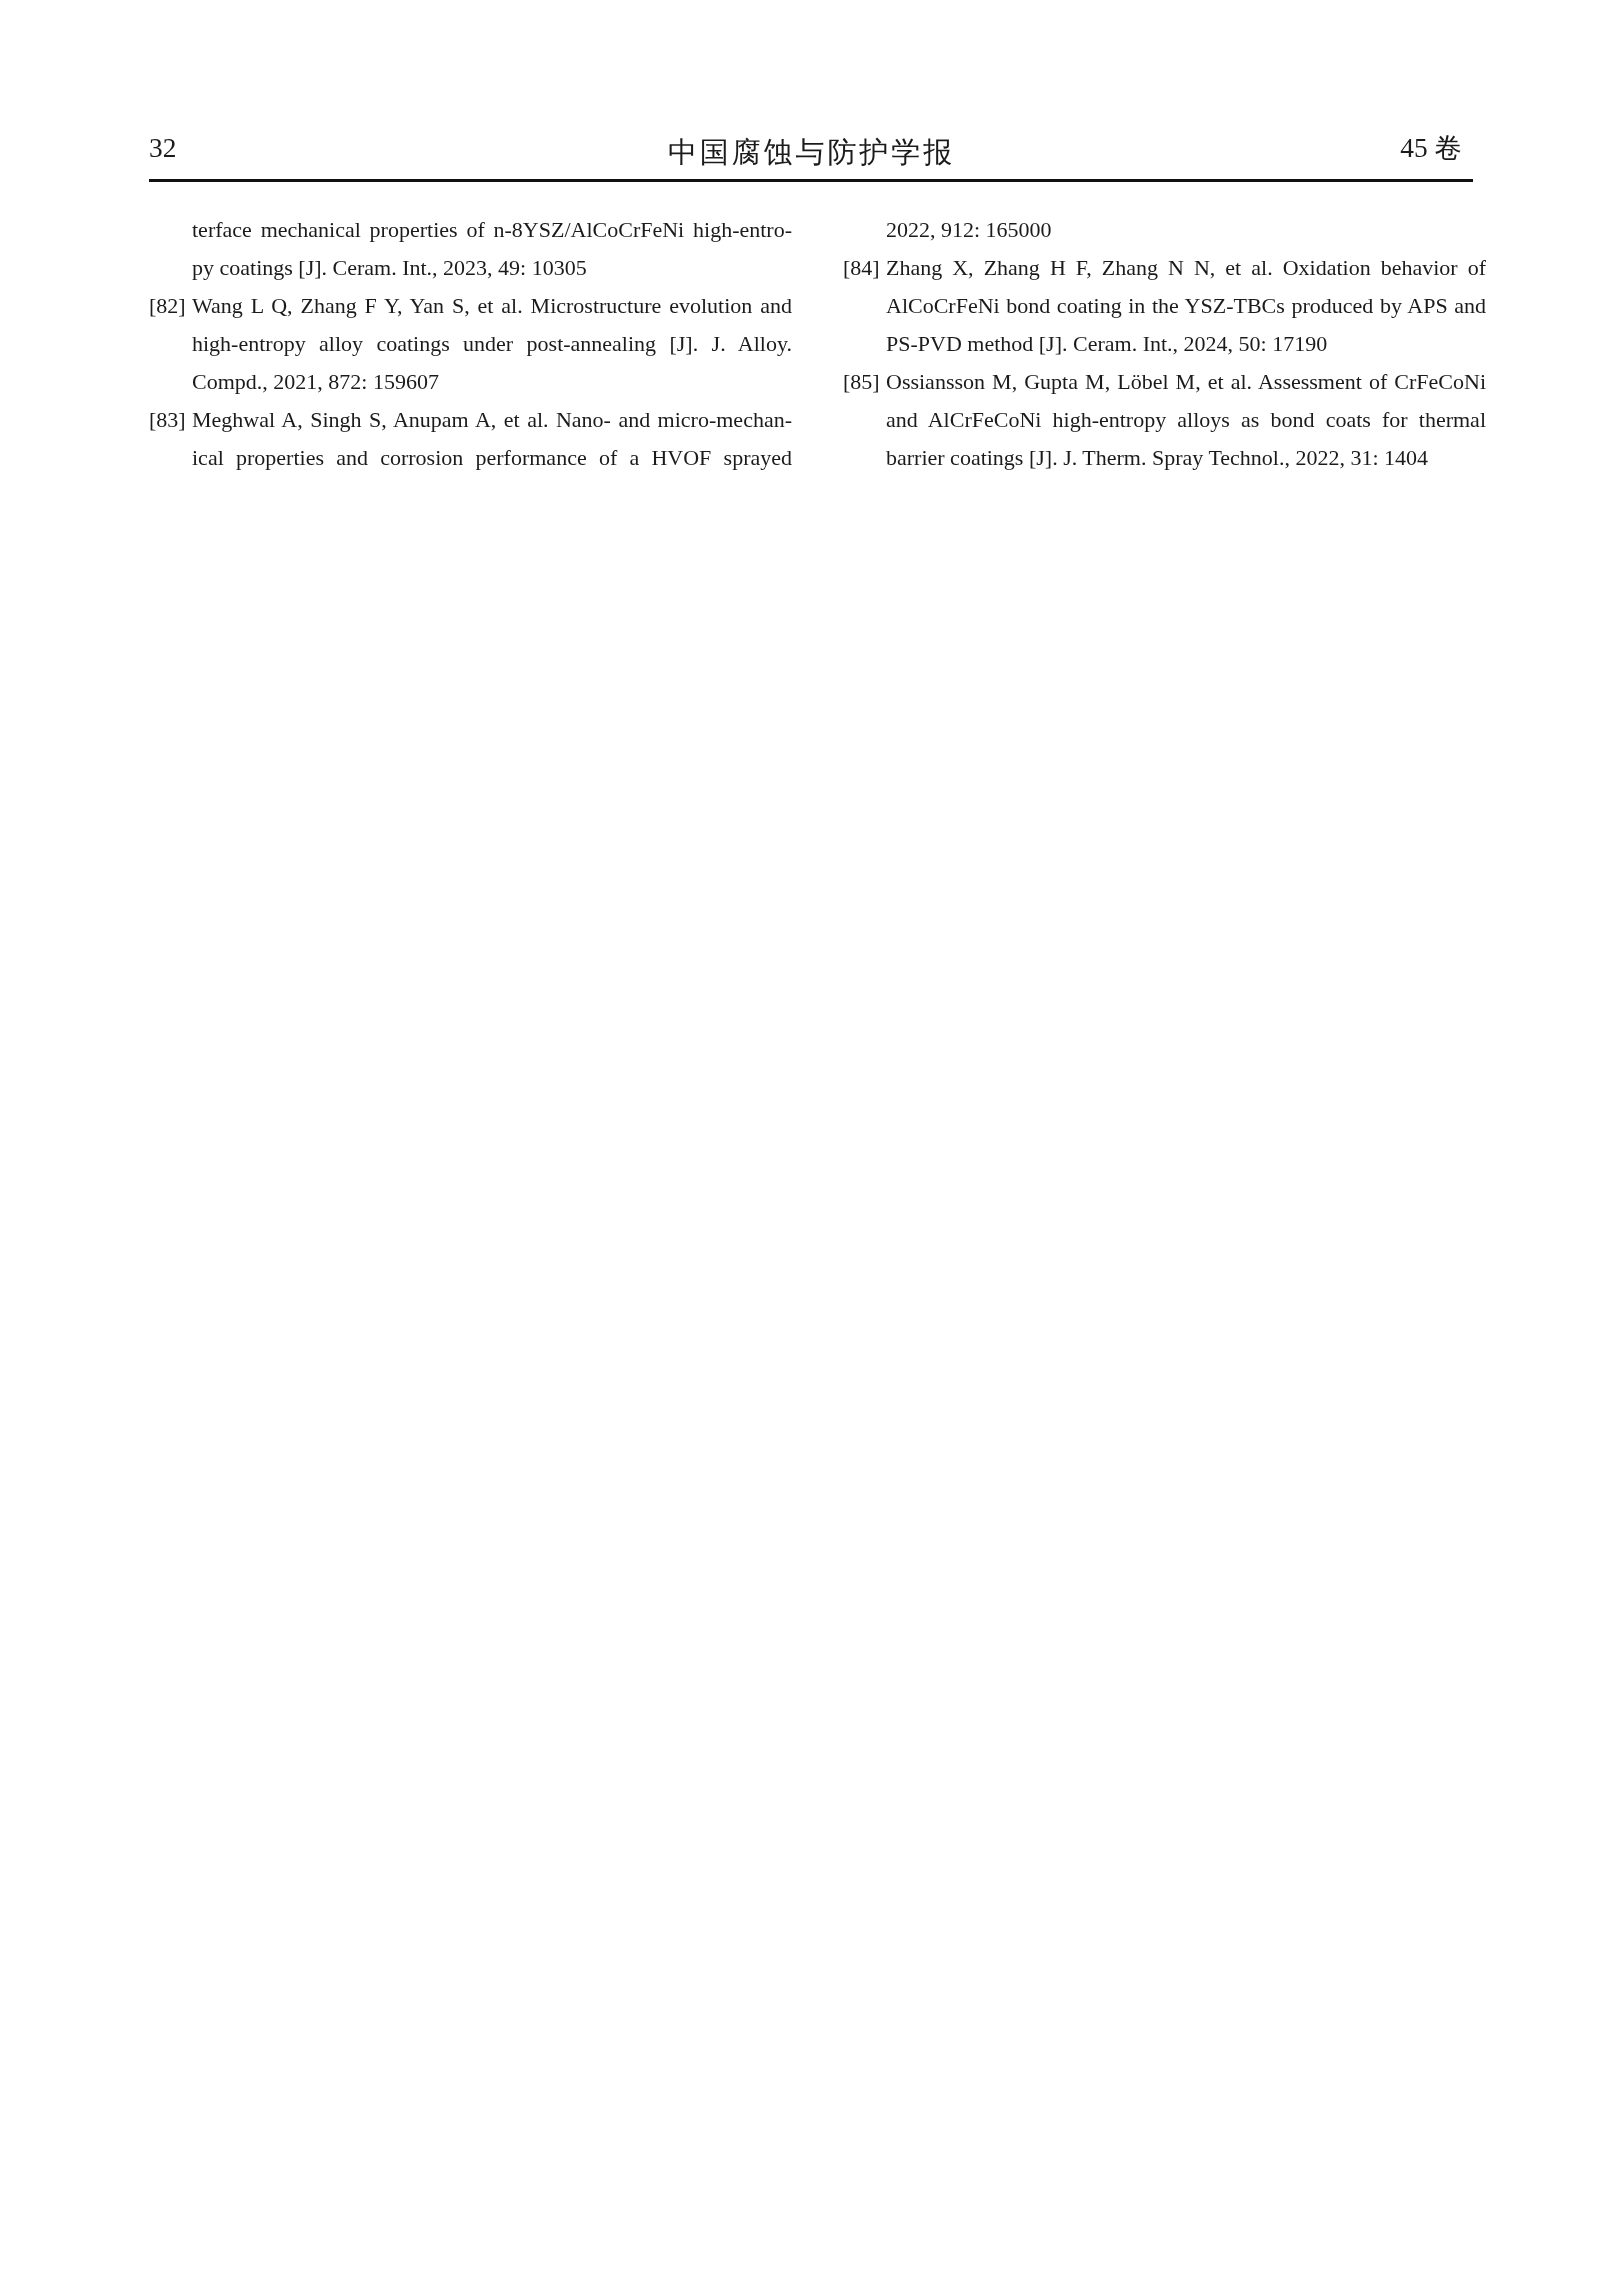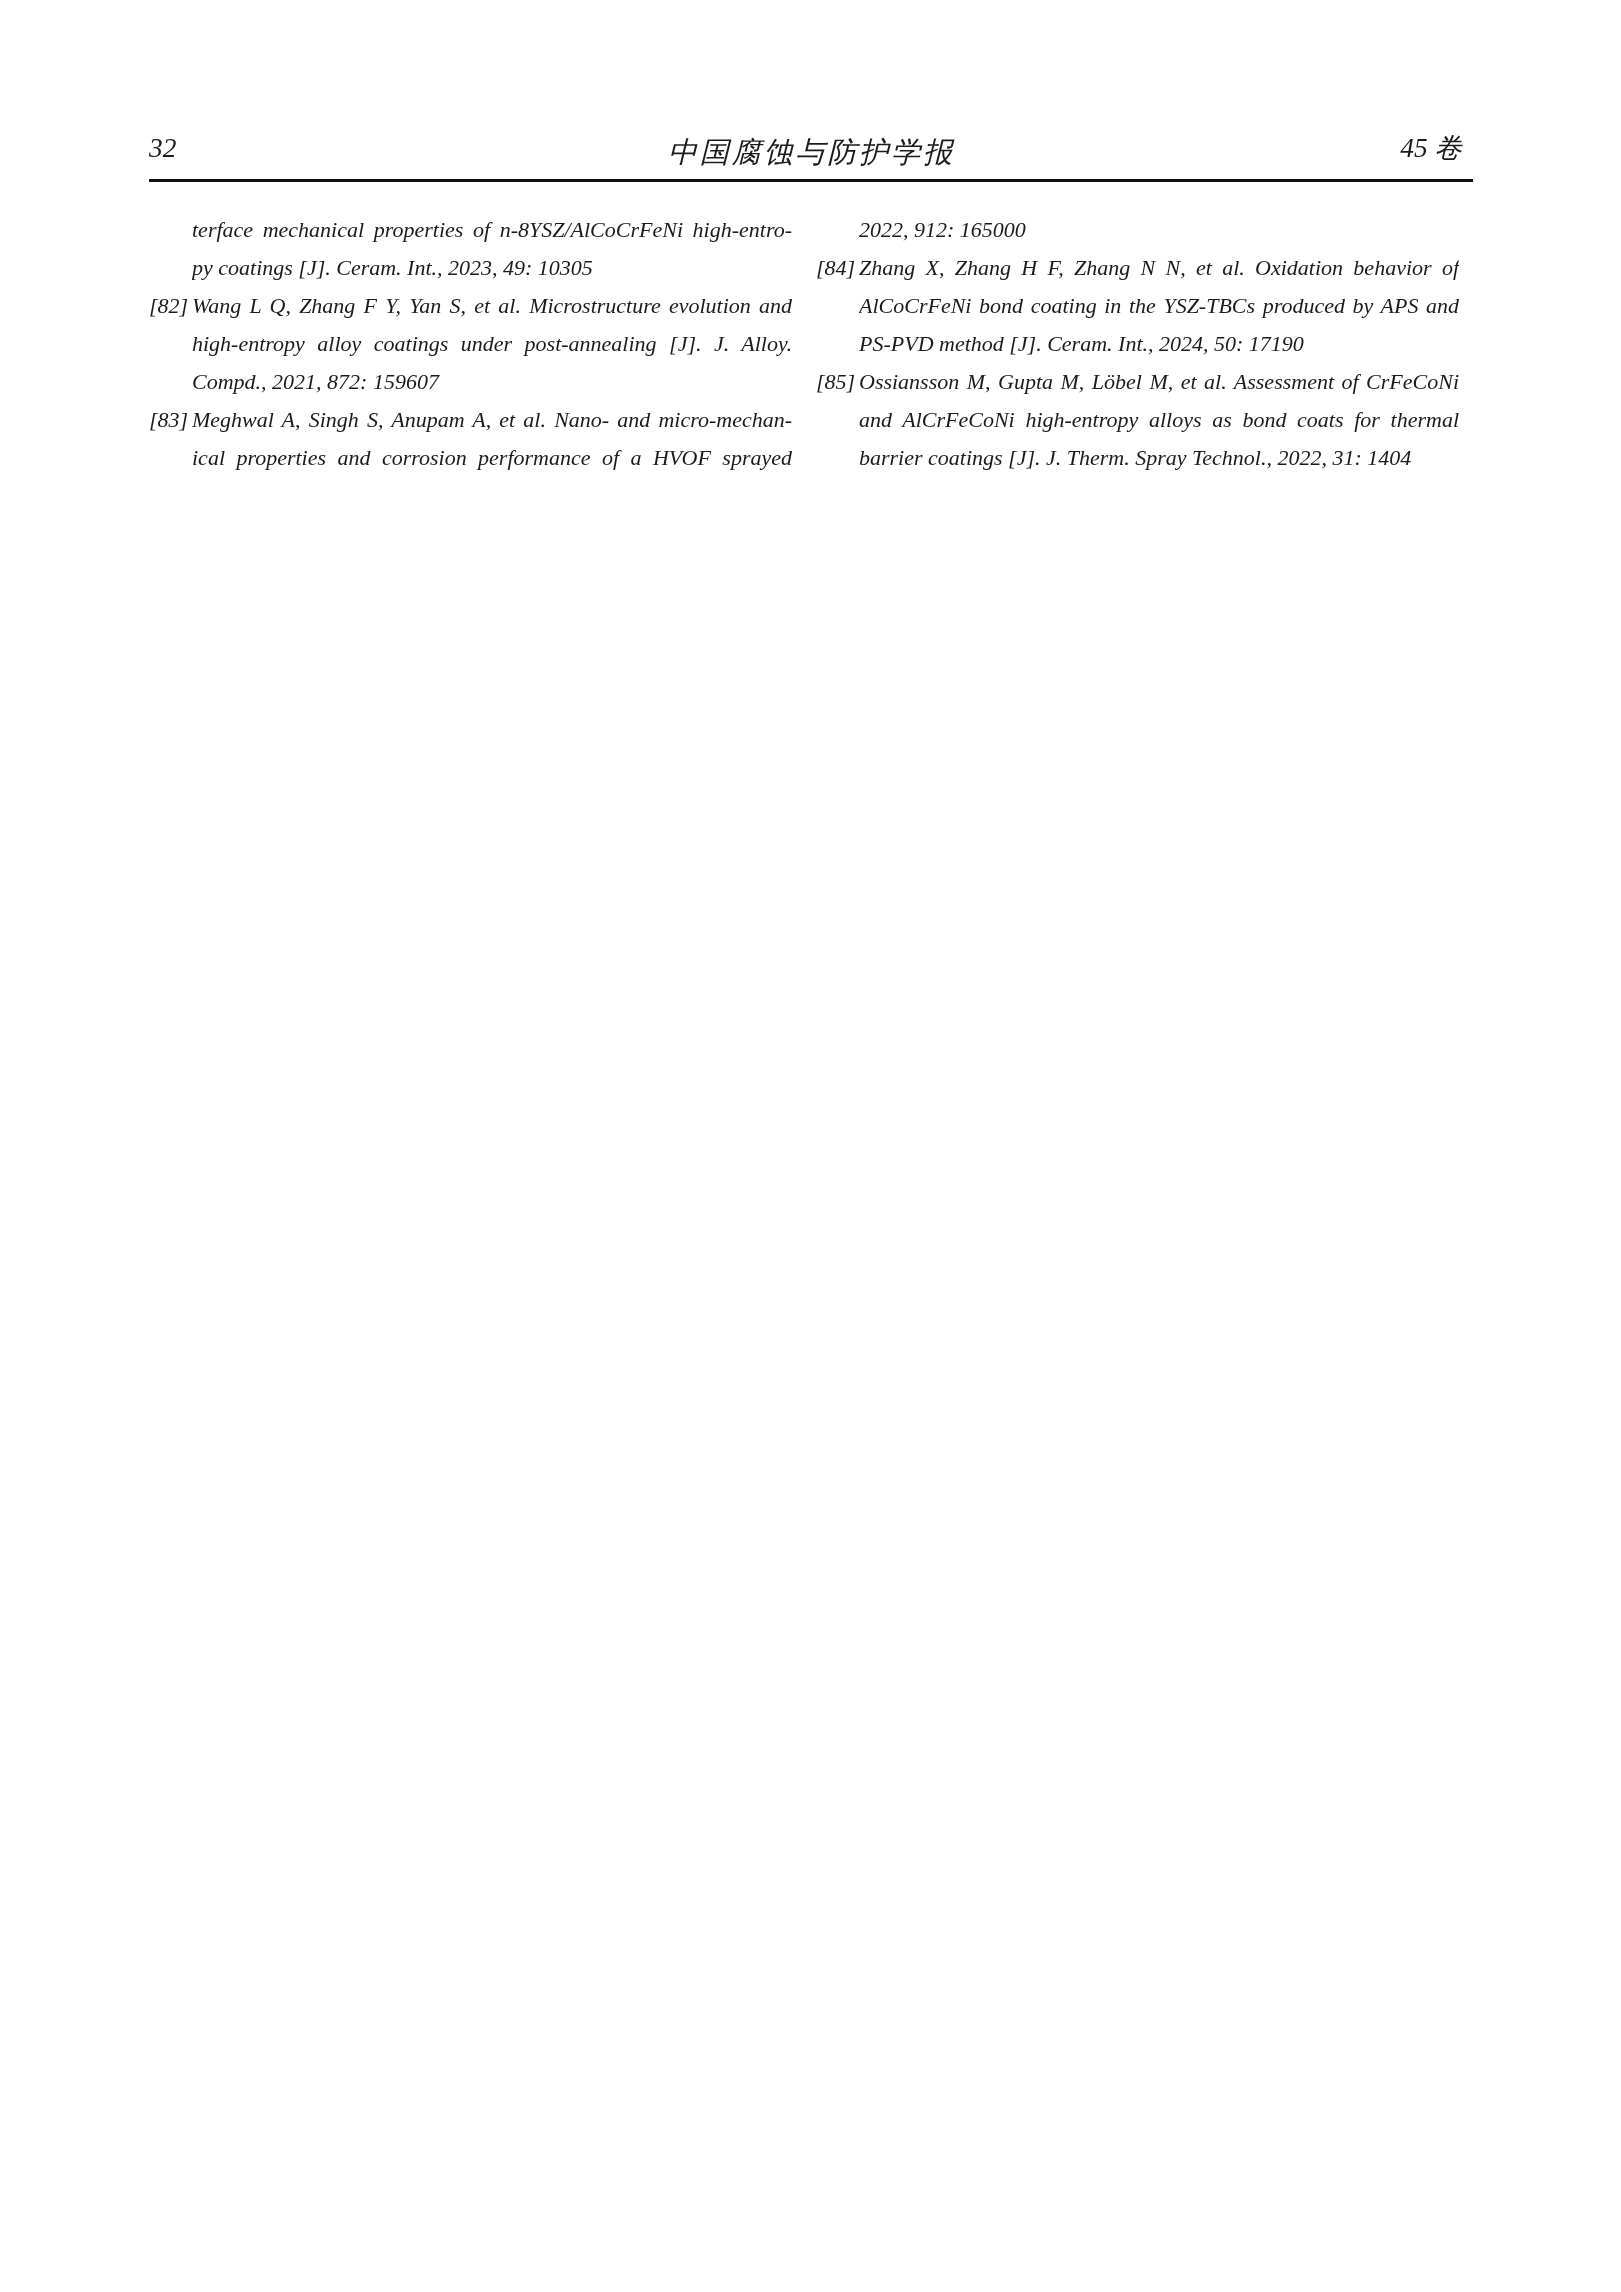--- a/index.html
+++ b/index.html
@@ -8,21 +8,20 @@
     background: #ffffff;
   }
   .page {
     position: relative;
     width: 1621px;
     height: 2293px;
     background: #ffffff;
     font-family: "Liberation Serif", "DejaVu Serif", serif;
     color: #1b1b1b;
     overflow: hidden;
-    font-style: italic;
   }
   .page-header {
     position: absolute;
     top: 128px;
     left: 149px;
     width: 1325px;
     height: 41px;
   }
   .page-number {
     position: absolute;
@@ -55,21 +54,21 @@
     width: 1324px;
     height: 2.9px;
     background: #111111;
   }
   .columns {
     position: absolute;
     top: 211px;
     left: 149px;
     width: 1325px;
     display: flex;
-    gap: 24px;
+    gap: 51px;
     align-items: flex-end;
   }
   .column {
     width: 643px;
     flex: 0 0 643px;
   }
   .ref-entry {
     position: relative;
     padding-left: 43px;
     font-size: 22px;

